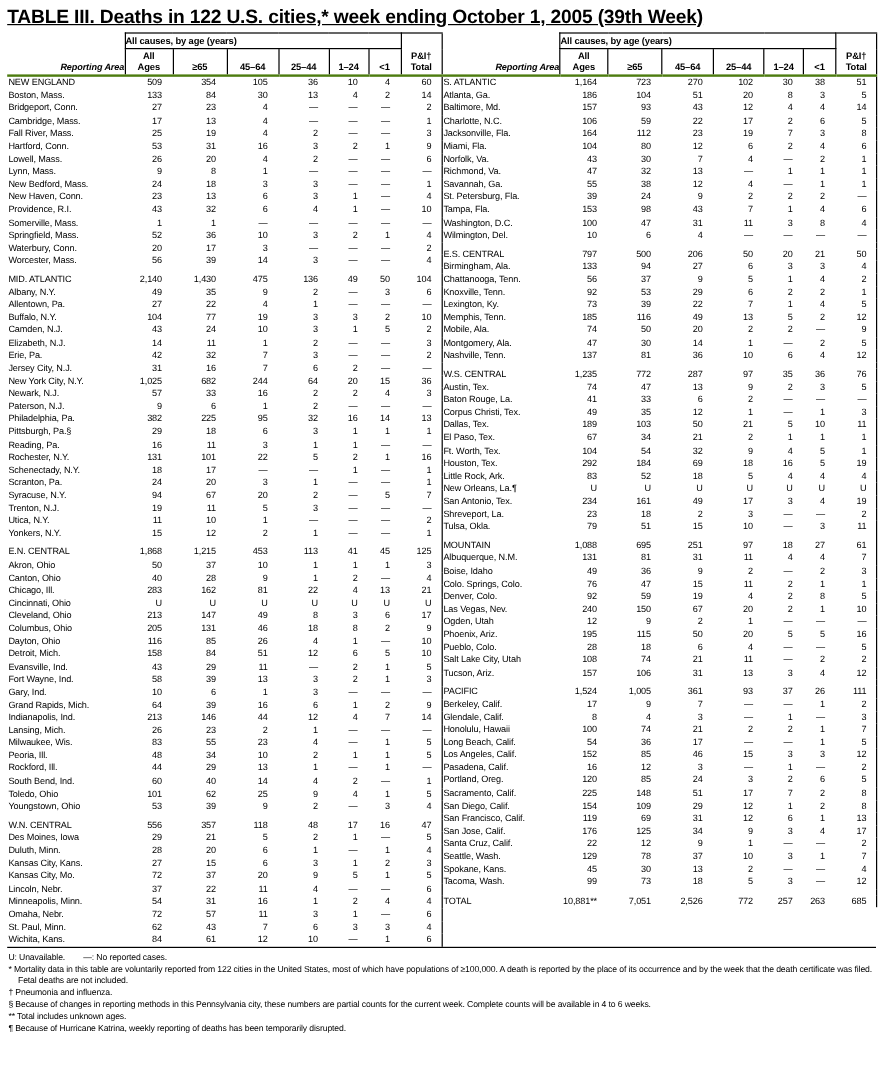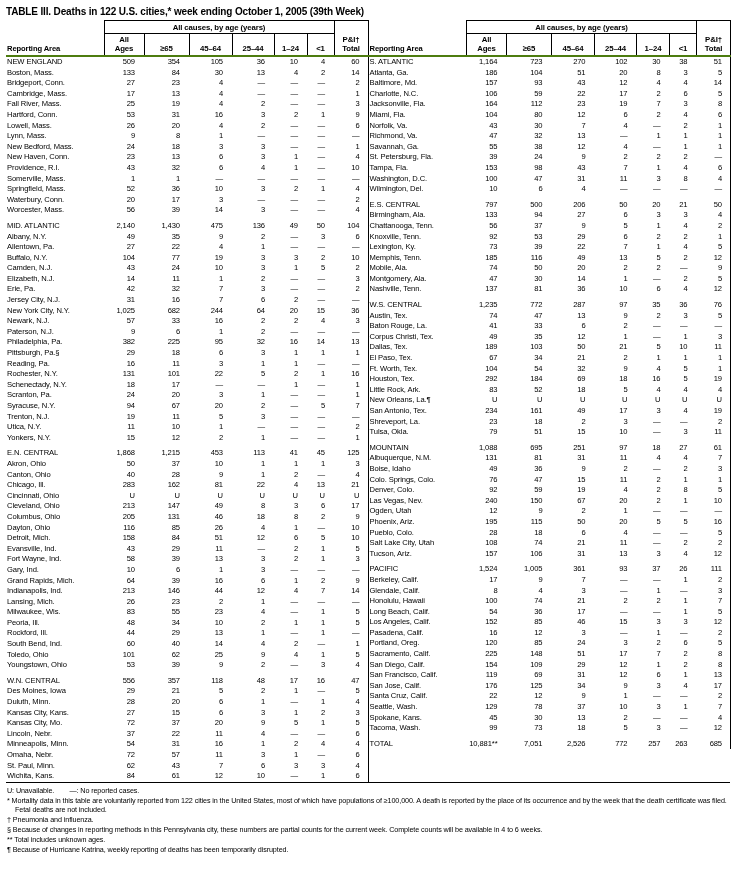--- a/index.html
+++ b/index.html
@@ -3,42 +3,43 @@
 <meta charset="utf-8">
 <style>
   html, body { margin:0; padding:0; }
   body {
     width:735px; height:889px; background:#ffffff; color:#000;
     font-family:"Liberation Sans", sans-serif;
     -webkit-font-smoothing:antialiased;
   }
   .page { padding:4px 5px 0 6px; }
   .title {
-    font-size:10px; font-weight:bold; letter-spacing:-0.15px;
+    font-size:16px; font-weight:bold; letter-spacing:-0.15px;
     padding:2px 0 3px 0;
+    text-decoration:underline;
   }
   .tablewrap { display:flex; align-items:flex-start; border-bottom:1px solid #000; }
   table.half {
     border-collapse:collapse; table-layout:fixed; width:362px;
     border-right:1px solid #000;
   }
   th, td {
     font-size:7.6px; letter-spacing:-0.1px; padding:0; font-weight:normal;
     overflow:hidden; white-space:nowrap;
   }
   thead th { font-weight:bold; vertical-align:bottom; }
   .grp-row th { border-top:1px solid #000; }
   .grp-row th.grp-empty { border-top:none; }
   .grp-cell {
-    border:1px solid #000; text-align:center; padding:1.5px 0;
+    border:1px solid #000; text-align:left; padding:1.5px 0;
     font-size:7.8px;
   }
   .pi-top { border-left:1px solid #000; }
   .head-row th { border-bottom:2px solid #4d7c0f; padding-bottom:2px; padding-top:1px; }
-  .head-row th.c-name { text-align:left; padding-left:1px; }
+  .head-row th.c-name { text-align:right; padding-left:1px;font-style:italic; }
   .head-row th.c-num {
     border-left:1px solid #000; text-align:center; white-space:pre-line;
     line-height:9px; font-size:7.8px;
   }
   .c-name { text-align:left; padding-left:1px; }
   td.c-num { text-align:right; padding-right:9px; }
   td.c-num:last-child { padding-right:8px; }
   .city-row td, .section-row td, .total-row td { line-height:10.6px; height:10.6px; }
   tr.gap td { height:5px; line-height:5px; border:none; }
   .footnotes { padding:3px 2px 0 1px; }

